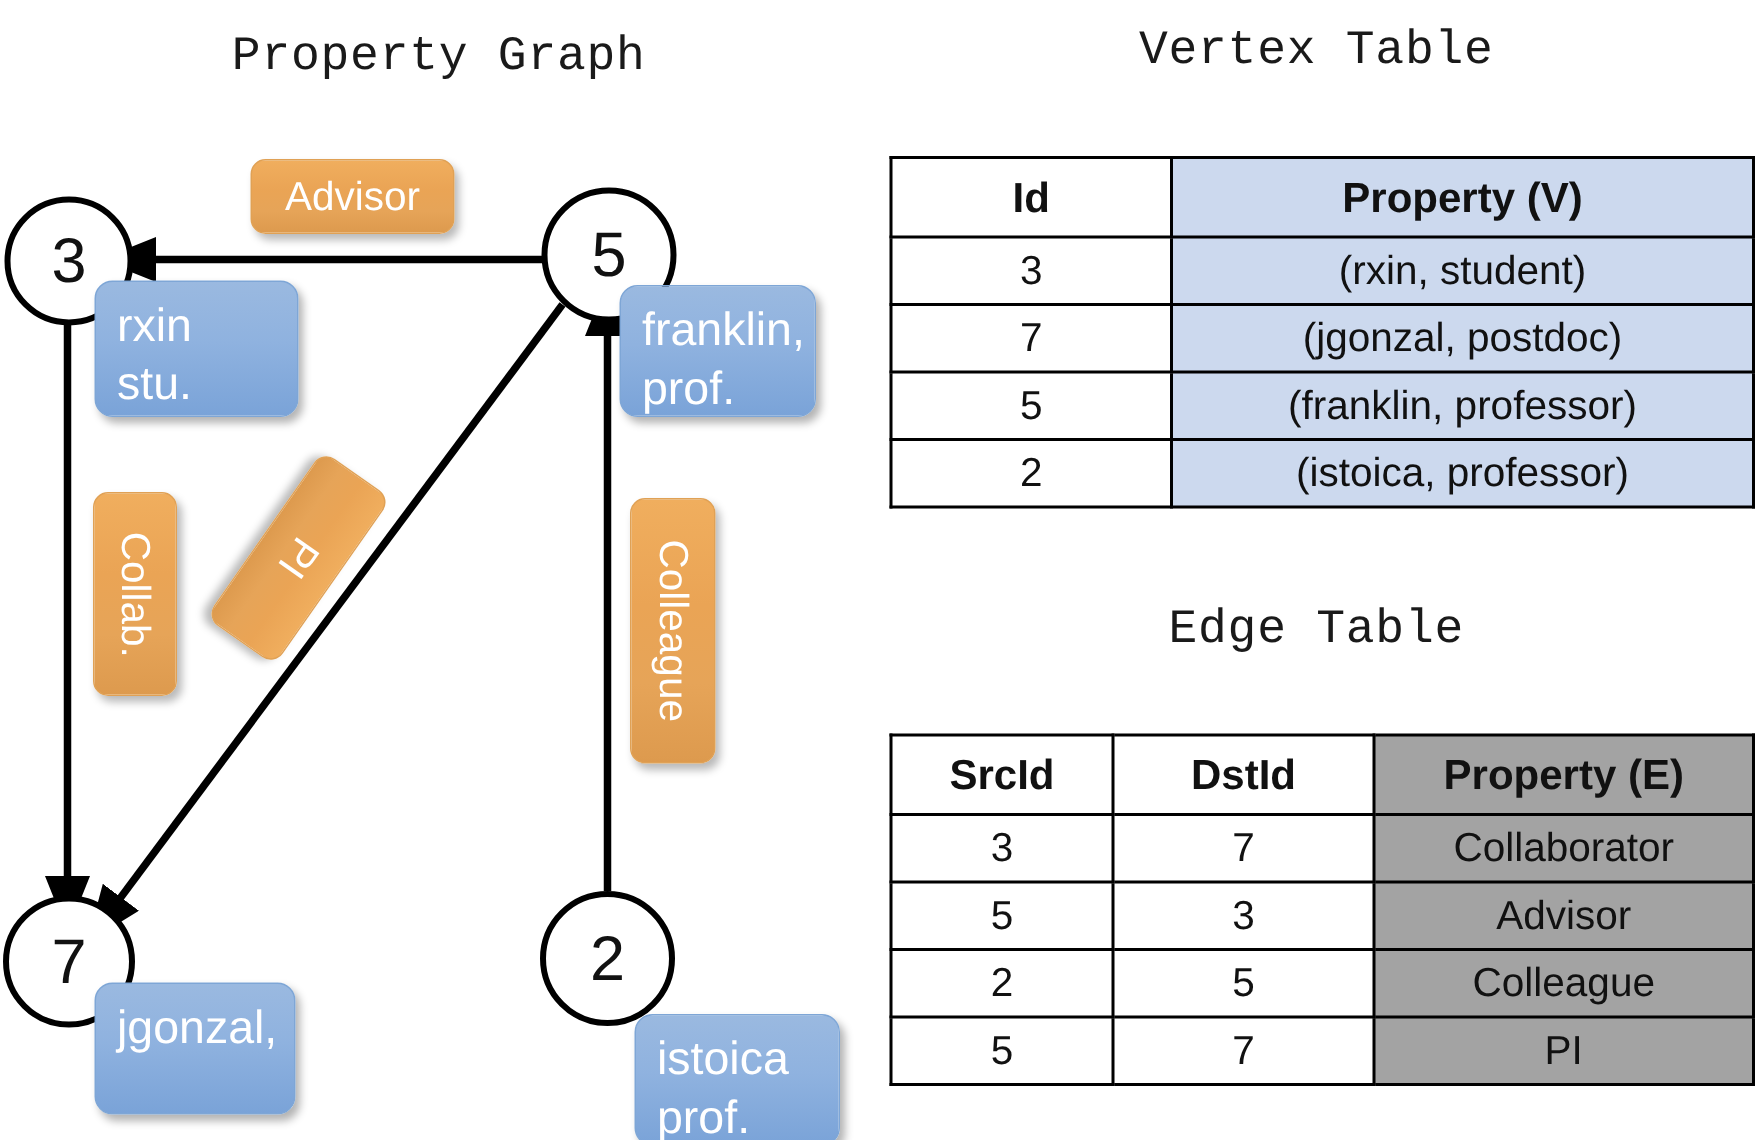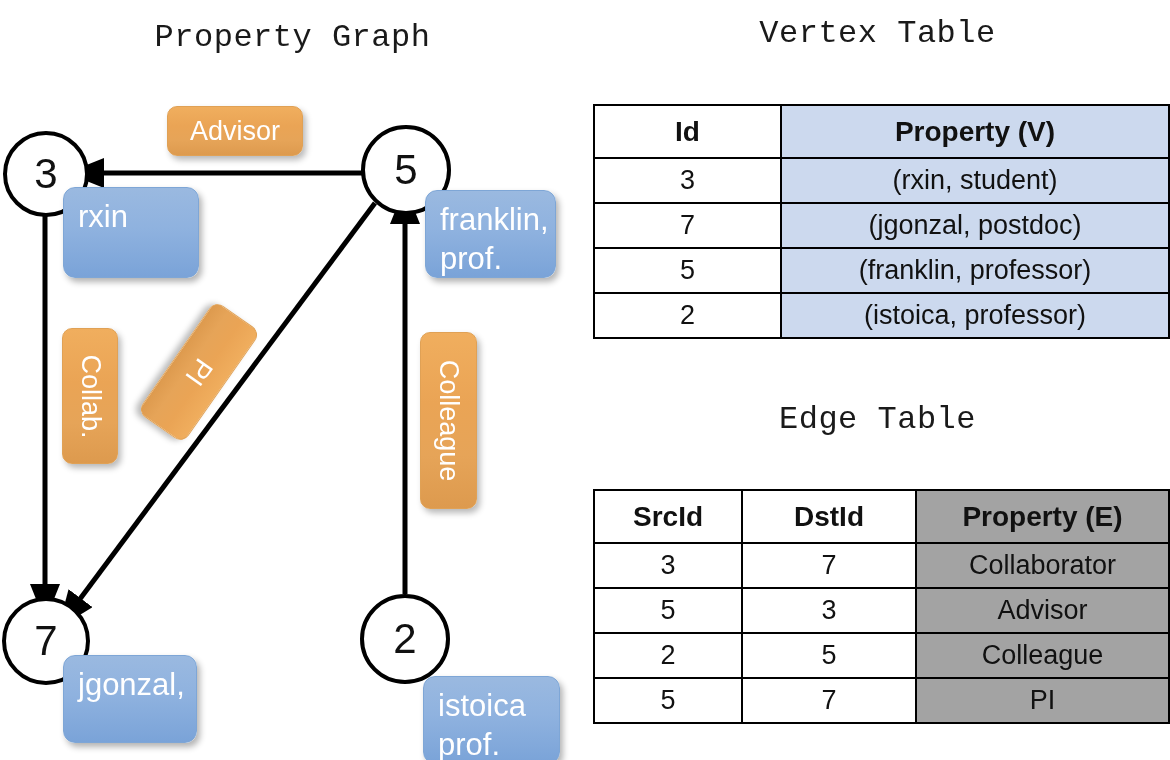--- a/index.html
+++ b/index.html
@@ -187,23 +187,24 @@
   </div>
   <div class="node" style="left:2px; top:597px; width:88px; height:88px;">
     <span>7</span>
   </div>
   <div class="node" style="left:360px; top:594px; width:90px; height:90px;">
     <span>2</span>
   </div>
 
   <div class="vbox" style="left:63px; top:187px; width:136px; height:91px;">
     <span>rxin</span>
-  </div>
-
-  <div class="vbox" style="left:425px; top:190px; width:131px; height:88px;">
+    <span>stu.</span>
+  </div>
+
+  <div class="vbox" style="left:413px; top:190px; width:131px; height:88px;">
     <span>franklin,</span>
     <span>prof.</span>
   </div>
 
   <div class="vbox" style="left:63px; top:655px; width:134px; height:88px;">
     <span>jgonzal,</span>
   </div>
 
   <div class="vbox" style="left:423px; top:676px; width:137px; height:88px;">
     <span>istoica</span>

